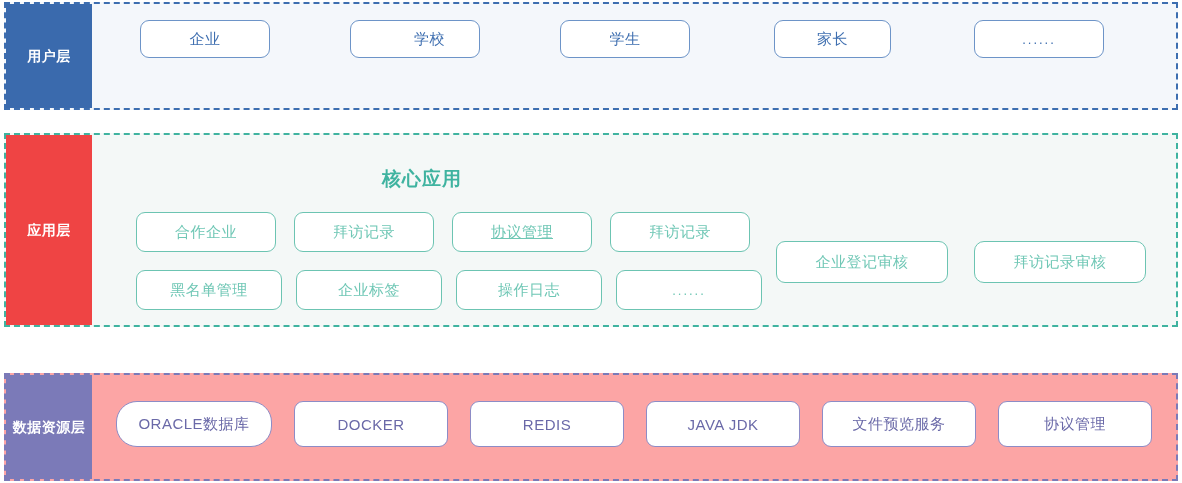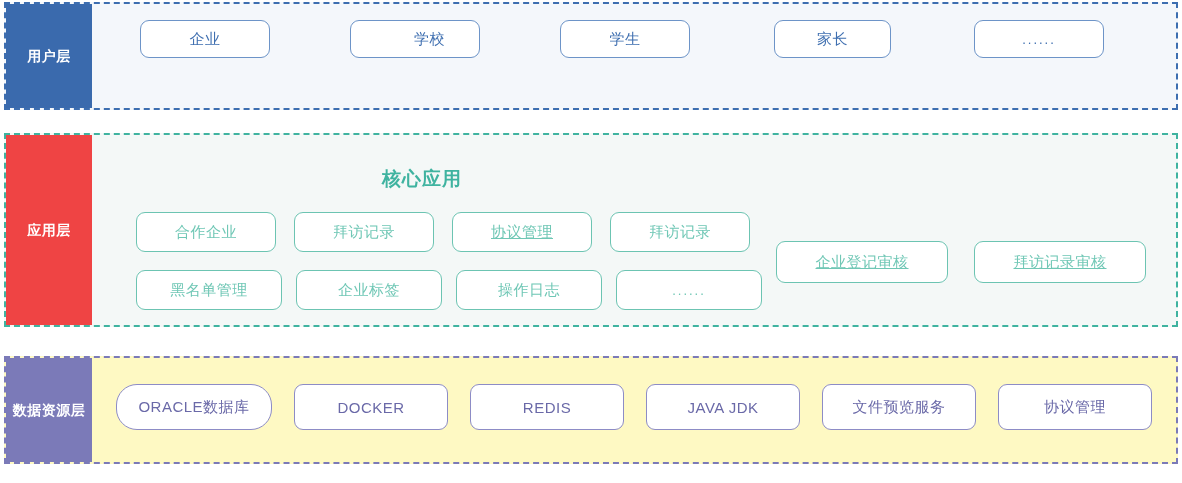--- a/index.html
+++ b/index.html
@@ -110,28 +110,28 @@
     color: #3fb3a0;
     letter-spacing: 1px;
   }
   #layer-app .node {
     border-color: #6cc4b2;
     color: #6fc7b5;
     height: 40px;
   }
   #layer-app .node.row1 { top: 77px; }
   #layer-app .node.row2 { top: 135px; }
-  #layer-app .node.tall { top: 106px; height: 42px; text-decoration: underline; }
+  #layer-app .node.tall { top: 106px; height: 42px; }
 
   
   #layer-data {
-    top: 356px;
+    top: 373px;
     height: 108px;
     border-color: #7b7ab8;
-    background: #fef9c3;
+    background: #fca5a5;
   }
   #layer-data .layer-label { background: #7b7ab8; }
   #layer-data .node {
     border-color: #8d8cc6;
     color: #6a69a8;
     height: 46px;
     top: 26px;
   }
 </style>
 </head>
@@ -160,21 +160,21 @@
       <div class="node row1" style="left:202px;width:140px;">拜访记录</div>
       <div class="node row1" style="left:360px;width:140px;text-decoration:underline;">协议管理</div>
       <div class="node row1" style="left:518px;width:140px;">拜访记录</div>
 
       <div class="node row2" style="left:44px;width:146px;">黑名单管理</div>
       <div class="node row2" style="left:204px;width:146px;">企业标签</div>
       <div class="node row2" style="left:364px;width:146px;">操作日志</div>
       <div class="node row2 dots" style="left:524px;width:146px;">......</div>
 
       <div class="node tall" style="left:684px;width:172px;">企业登记审核</div>
-      <div class="node tall" style="left:882px;width:172px;">拜访记录审核</div>
+      <div class="node tall" style="left:882px;width:172px;border-radius:10px;">拜访记录审核</div>
     </div>
   </section>
 
   <section class="layer" id="layer-data">
     <div class="layer-label">数据资源层</div>
     <div class="layer-body">
       <div class="node" style="left:24px;width:156px;border-radius:21px;">ORACLE数据库</div>
       <div class="node" style="left:202px;width:154px;">DOCKER</div>
       <div class="node" style="left:378px;width:154px;">REDIS</div>
       <div class="node" style="left:554px;width:154px;">JAVA JDK</div>

